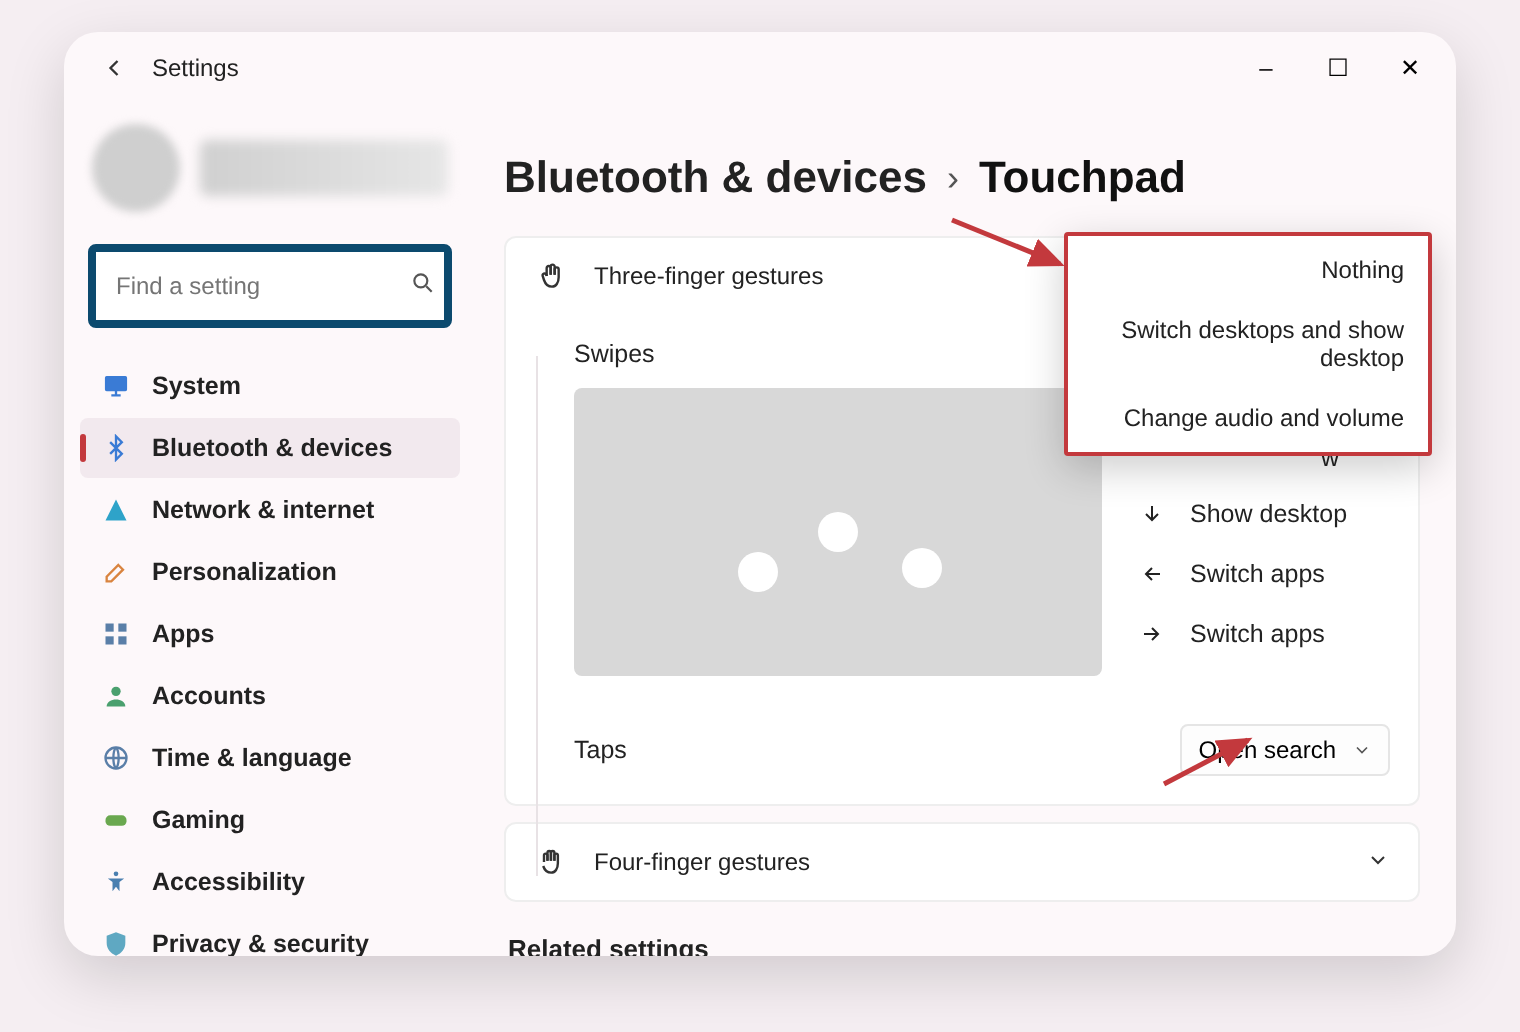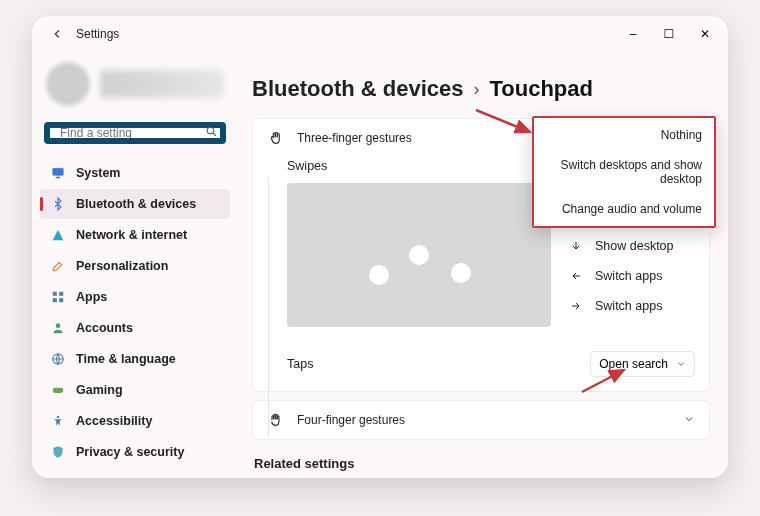--- a/index.html
+++ b/index.html
@@ -10,40 +10,40 @@
   .titlebar .back { width: 18px; height: 18px; display:flex; align-items:center; justify-content:center; cursor:pointer; }
   .titlebar .app-title { font-size: 12px; color: #222; }
   .titlebar .ctrls { margin-left: auto; display: flex; gap: 2px; }
   .titlebar .ctrl { width: 34px; height: 28px; display:flex; align-items:center; justify-content:center; cursor:pointer; font-size:12px; }
   .body { flex: 1; display: flex; overflow: hidden; }
   .sidebar { width: 206px; padding: 4px 6px 0 6px; display:flex; flex-direction:column; }
   .user { display:flex; align-items:center; gap:10px; padding:6px 8px; }
   .avatar { width:44px; height:44px; border-radius:50%; background:#cfcfcf; filter: blur(2px); }
   .user-text { flex:1; height:28px; background: linear-gradient(90deg,#d0d0d0,#e6e6e6); filter: blur(3px); border-radius:4px; }
   .search { margin: 10px 6px 6px 6px; position:relative; }
-  .search input { width:100%; height:22px; border:6px solid #0c4a6e; border-radius:4px; background:#fff; padding:0 28px 0 10px; font-size:12px; outline:none; }
+  .search input { width:100%; height:42px; border:4px solid #0c4a6e; border-radius:4px; background:#fff; padding:0 28px 0 10px; font-size:12px; outline:none; }
   .search .mag { position:absolute; right:8px; top:50%; transform:translateY(-50%); color:#555; font-size:13px; }
   .nav { margin-top:8px; display:flex; flex-direction:column; gap:1px; padding: 0 2px 6px 2px; overflow:hidden; }
   .nav-item { display:flex; align-items:center; gap:10px; padding:7px 10px; border-radius:4px; font-size:12.5px; color:#222; cursor:pointer; position:relative;font-weight:bold; }
   .nav-item.active { background:#f2e9ee; }
   .nav-item.active::before { content:""; position:absolute; left:0; top:8px; bottom:8px; width:3px; background:#c3393d; border-radius:2px; }
   .nav-ico { width:16px; height:16px; display:flex; align-items:center; justify-content:center; }
   .main { flex:1; padding: 4px 18px 0 14px; overflow:hidden; position:relative; }
   .crumbs { display:flex; align-items:center; gap:10px; padding:20px 0 16px 0; }
   .crumbs .c1 { font-size:22px; font-weight:600; color:#222; }
   .crumbs .sep { font-size:18px; color:#555; }
   .crumbs .c2 { font-size:22px; font-weight:600; color:#111; }
   .card { background:#fff; border:1px solid #eee; border-radius:6px; margin-bottom:8px; }
   .row { display:flex; align-items:center; padding:10px 14px; gap:12px; }
   .row .label { font-size:12px; color:#222; }
   .row .spacer { flex:1; }
   .chev { color:#444; font-size:13px; }
   .hand-ico { width:18px; height:18px; display:flex; align-items:center; justify-content:center; }
   .sub { padding: 0 24px 14px 24px; }
-  .sub-label { font-size:12.5px; color:#222; padding: 2px 0 10px 10px; }
+  .sub-label { font-size:12.5px; color:#222; padding: 2px 0 10px 10px; margin-top: 11px; }
   .preview { width:264px; height:144px; background:#d8d8d8; border-radius:4px; position:relative; margin-left:10px; }
   .dot { position:absolute; width:20px; height:20px; background:#fff; border-radius:50%; }
   .actions { position:absolute; left: 316px; top: 54px; display:flex; flex-direction:column; gap:14px; }
   .act { display:flex; align-items:center; gap:12px; font-size:12.5px; color:#222; }
   .act-ico { width:14px; height:14px; display:flex; align-items:center; justify-content:center; }
   .taps-row { display:flex; align-items:center; padding:10px 14px 14px 34px; }
   .taps-row .label { font-size:12.5px; color:#222; }
   .taps-row .spacer { flex:1; }
   .select { border:1px solid #e5e5e5; border-radius:4px; padding:5px 8px; font-size:12px; display:flex; align-items:center; gap:8px; cursor:pointer; background:#fdfdfd; }
   .related { font-size:13px; font-weight:600; color:#222; padding:8px 0 0 2px; }

